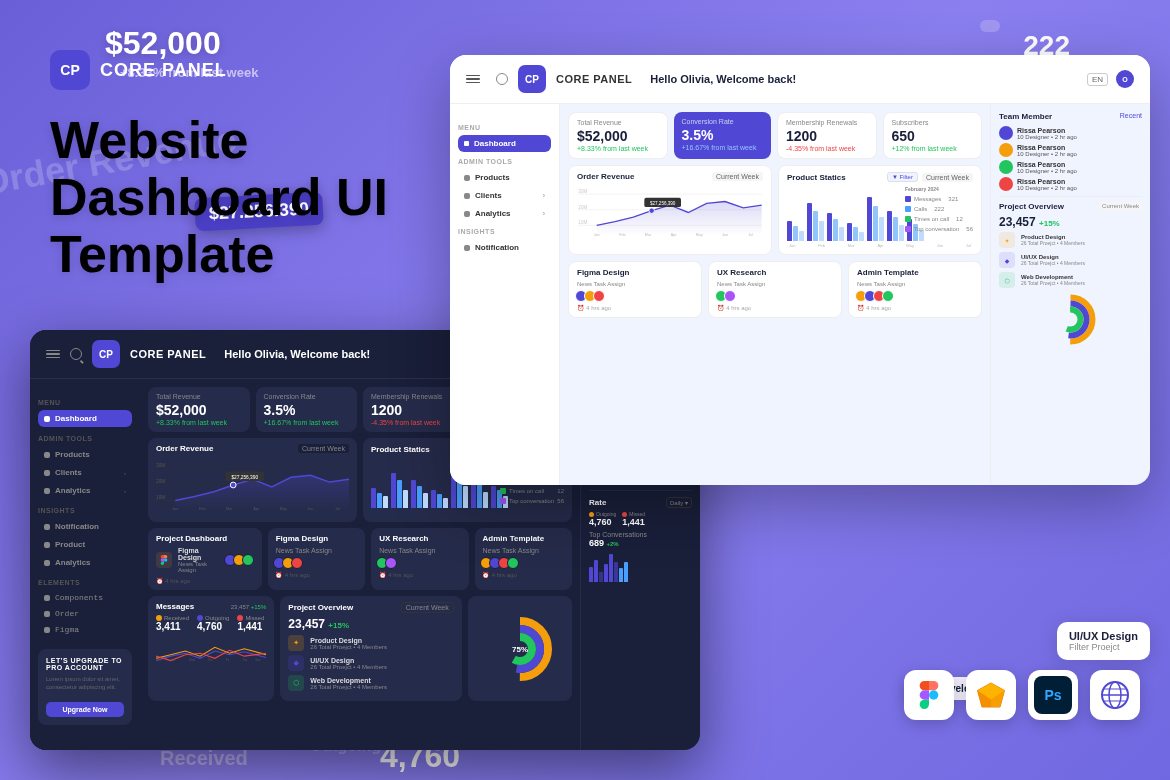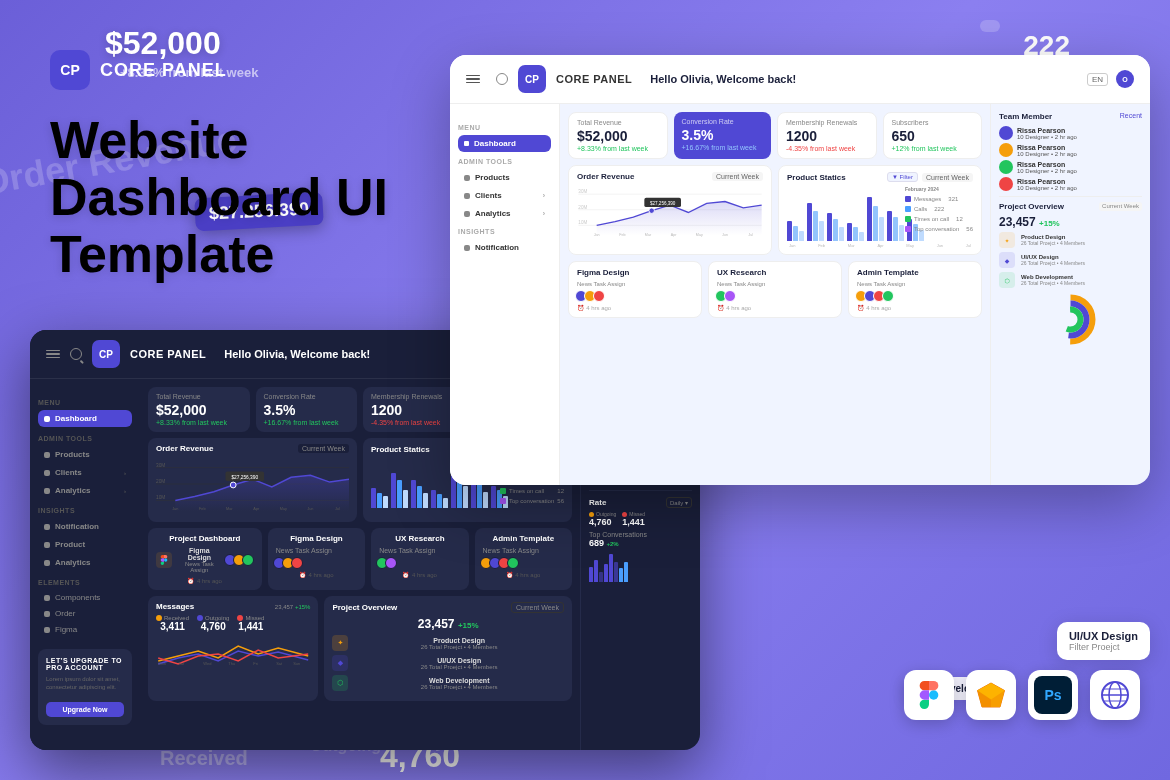--- a/index.html
+++ b/index.html
@@ -239,21 +239,21 @@
     
     .bottom-row {
       display: flex;
       gap: 6px;
     }
     .bottom-card {
       flex: 1;
       padding: 6px 8px;
       border-radius: 8px;
     }
-    .dark-dashboard .bottom-card { background: #252b4a; text-align: center; }
+    .dark-dashboard .bottom-card { background: #252b4a; }
     .light-dashboard .bottom-card { background: white; border: 1px solid #eee; }
 
     .card-title { font-size: 8px; font-weight: 700; margin-bottom: 4px; }
     .dark-dashboard .card-title { color: white; }
     .light-dashboard .card-title { color: #1a1f3a; }
 
     .task-row { display: flex; align-items: center; justify-content: space-between; margin-bottom: 3px; }
     .task-label { font-size: 7px; color: #888; }
 
     
@@ -385,21 +385,21 @@
     .float-12 { position: absolute; top: 65px; right: 100px; color: white; font-size: 20px; font-weight: 700; z-index: 4; }
     .float-msg { position: absolute; top: 20px; right: 170px; background: rgba(255,255,255,0.2); border-radius: 8px; padding: 6px 10px; color: white; font-size: 11px; font-weight: 700; z-index: 4; }
 
     
     .received-text { position: absolute; bottom: 10px; left: 160px; color: rgba(255,255,255,0.4); font-size: 20px; font-weight: 800; z-index: 3; }
     .outgoing-text { position: absolute; bottom: 25px; left: 310px; color: rgba(255,255,255,0.3); font-size: 16px; font-weight: 800; z-index: 3; }
     .num-4760 { position: absolute; bottom: 5px; left: 380px; color: white; font-size: 32px; font-weight: 900; z-index: 3; }
 
     
     .elements-item { display: flex; align-items: center; gap: 5px; padding: 3px 6px; border-radius: 5px; margin-bottom: 1px; font-size: 8px; }
-    .dark-dashboard .elements-item { color: #888; }
+    .dark-dashboard .elements-item { color: #888; font-family: Liberation Mono, monospace; }
   </style>
 </head>
 <body>
 
 <div class="bg-overlay"></div>
 
 <div class="bg-text revenue">Order Revenue</div>
 
 <div style="position:absolute;top:25px;left:105px;color:white;font-size:32px;font-weight:900;z-index:4;text-shadow:0 2px 8px rgba(0,0,0,0.2);">$52,000</div>
 <div style="position:absolute;top:65px;left:120px;color:rgba(255,255,255,0.6);font-size:13px;font-weight:600;z-index:4;">+8.33% from last week</div>
@@ -822,20 +822,28 @@
             <div class="project-icon" style="background:#22C55E30;">
                 <span style="color:#22C55E;font-size:7px;">⬡</span>
               </div>
             <div class="project-details">
               <div class="project-name">Web Development</div>
               <div class="project-sub">26 Total Proejct • 4 Members</div>
             </div>
           </div>
         </div>
 
+        <div class="bottom-card" style="flex:0.8;display:flex;align-items:center;justify-content:center;">
+          <svg width="70" height="70" viewBox="0 0 70 70">
+            <circle cx="35" cy="35" r="28" fill="none" stroke="#F59E0B" stroke-width="8" stroke-dasharray="88 88" transform="rotate(-90 35 35)"></circle>
+            <circle cx="35" cy="35" r="20" fill="none" stroke="#5048D4" stroke-width="8" stroke-dasharray="66 62" transform="rotate(-90 35 35)"></circle>
+            <circle cx="35" cy="35" r="12" fill="none" stroke="#22C55E" stroke-width="8" stroke-dasharray="44 32" transform="rotate(-90 35 35)"></circle>
+            <text x="35" y="38" text-anchor="middle" font-size="8" font-weight="700" fill="white">75%</text>
+          </svg>
+        </div>
       </div>
     </div>
 
     <div style="width:120px;border-left:1px solid #252b4a;padding:8px;overflow:hidden;">
       <div style="display:flex;justify-content:space-between;align-items:center;margin-bottom:6px;">
         <span style="font-size:8px;font-weight:700;color:white;">Team Member</span>
         <span style="font-size:7px;color:#5048D4;">Recent</span>
       </div>
 
       <div class="member-row">

